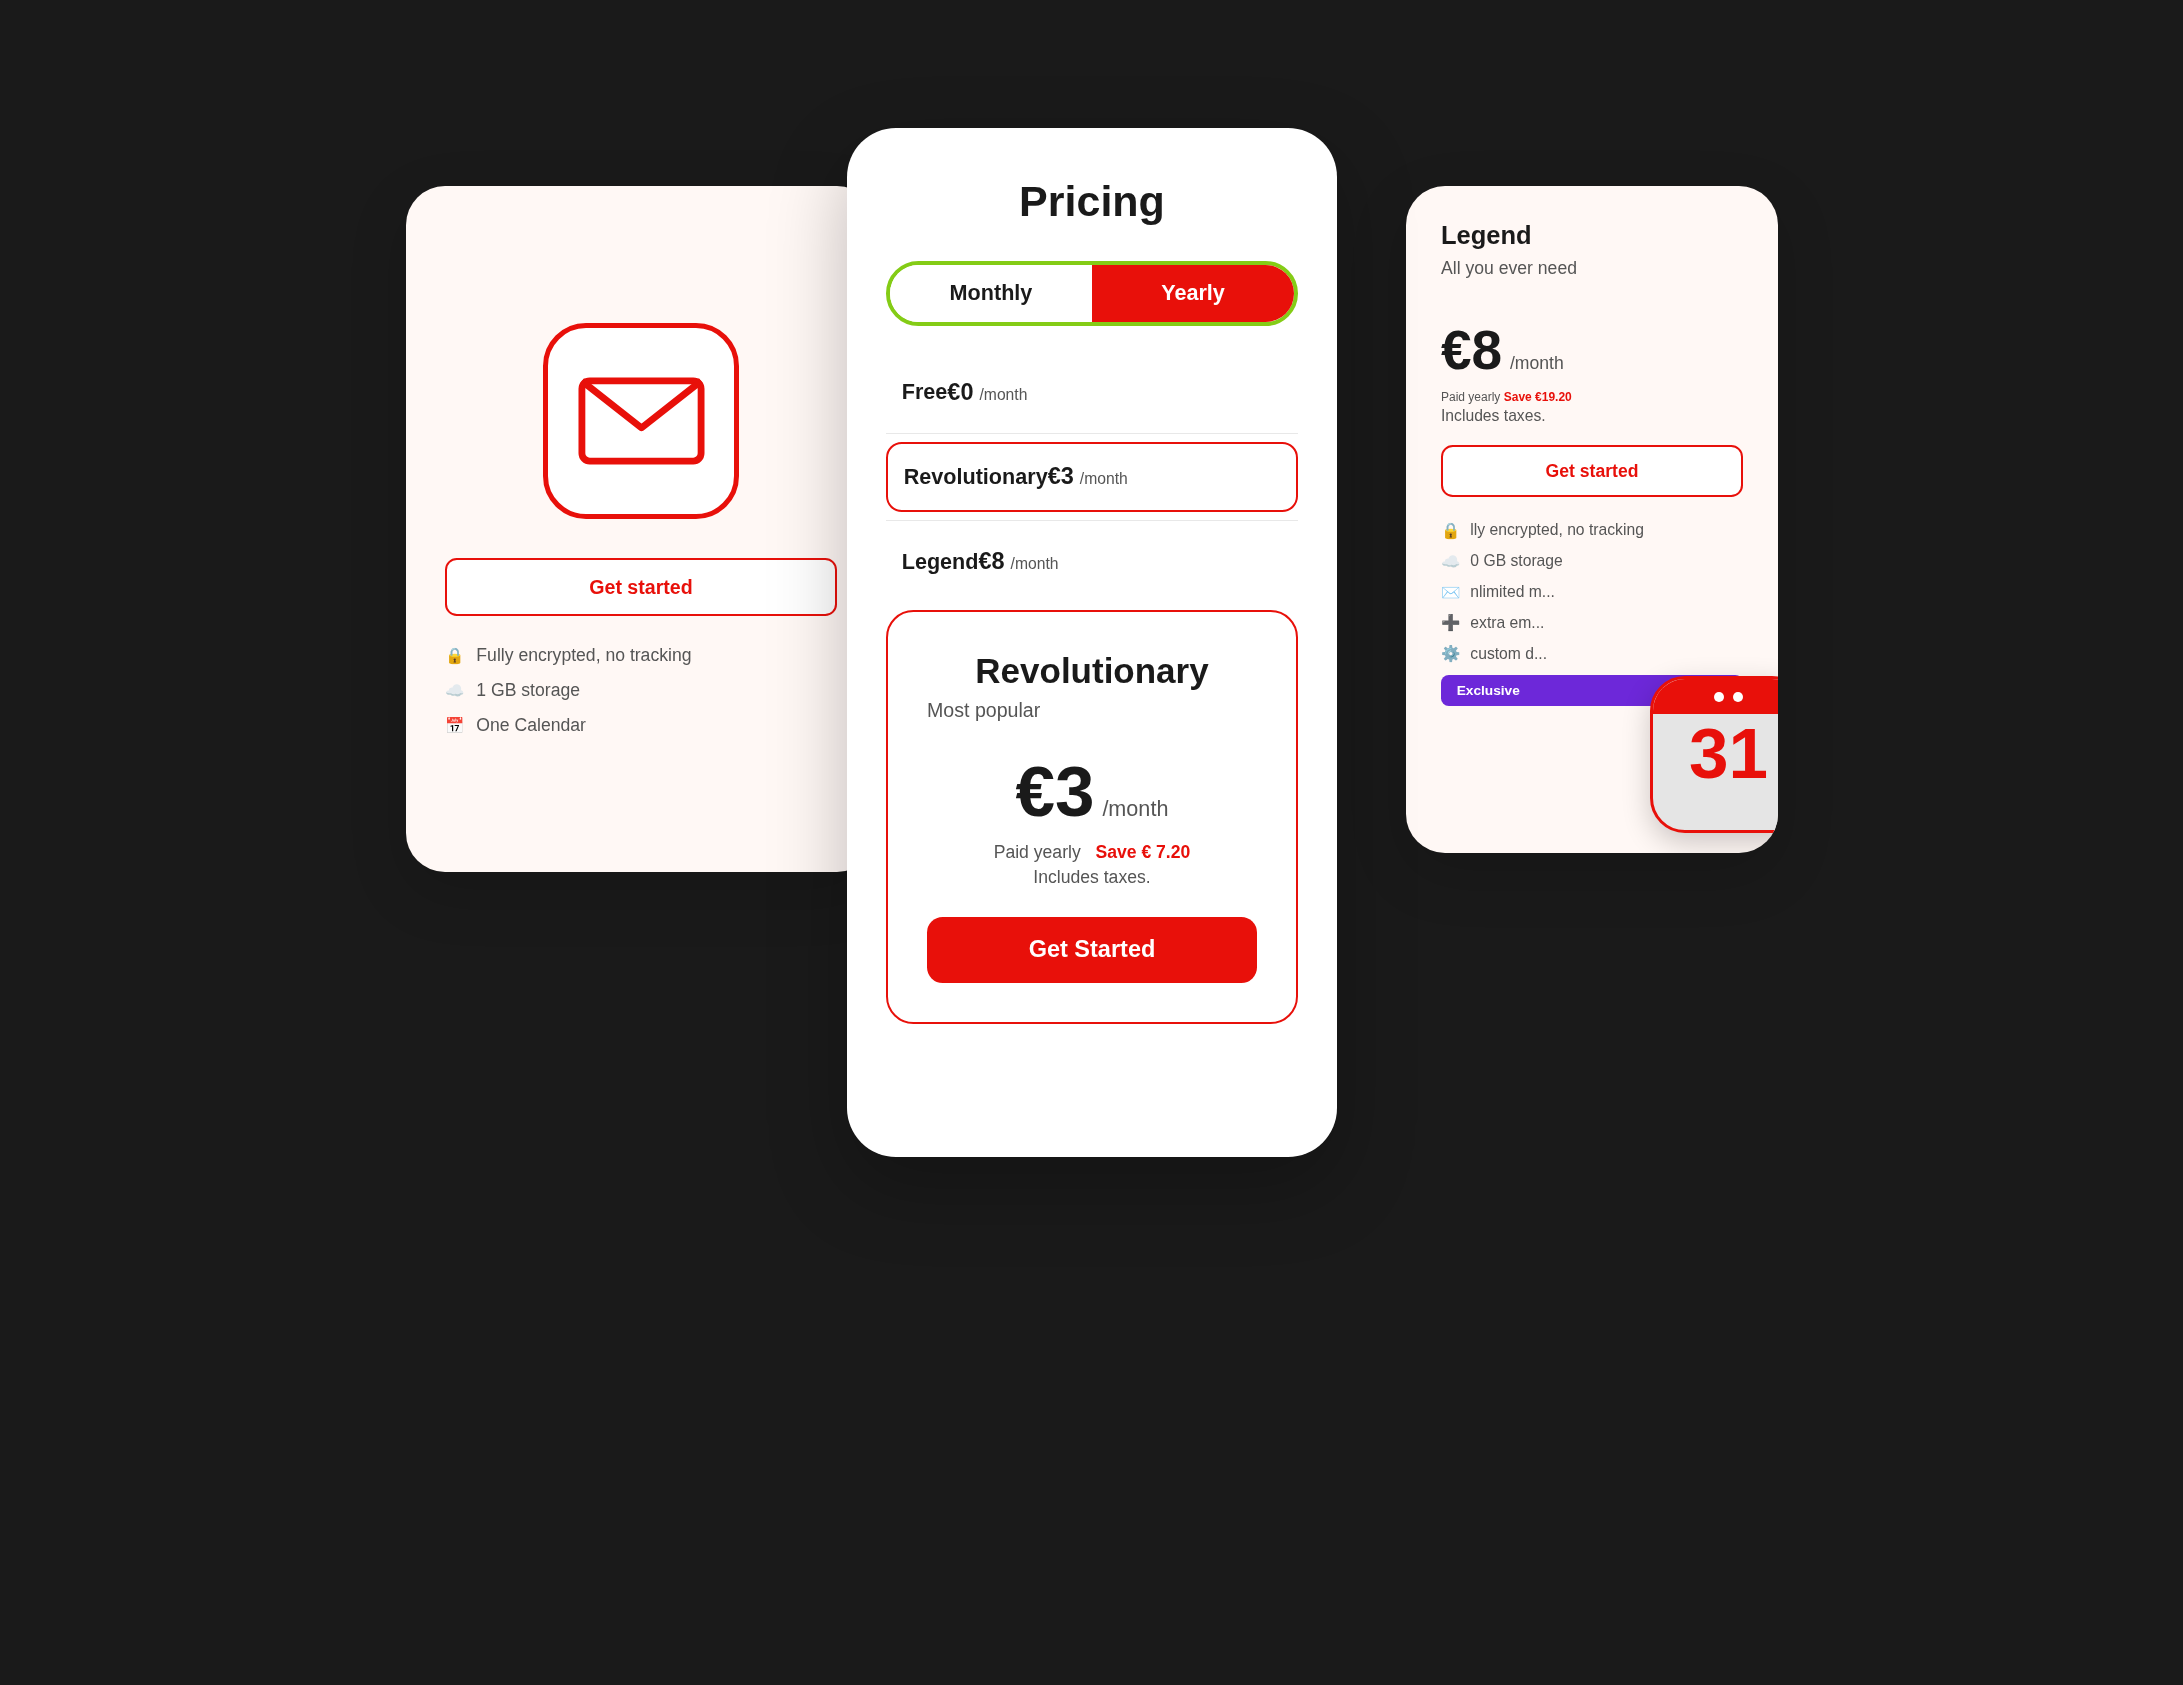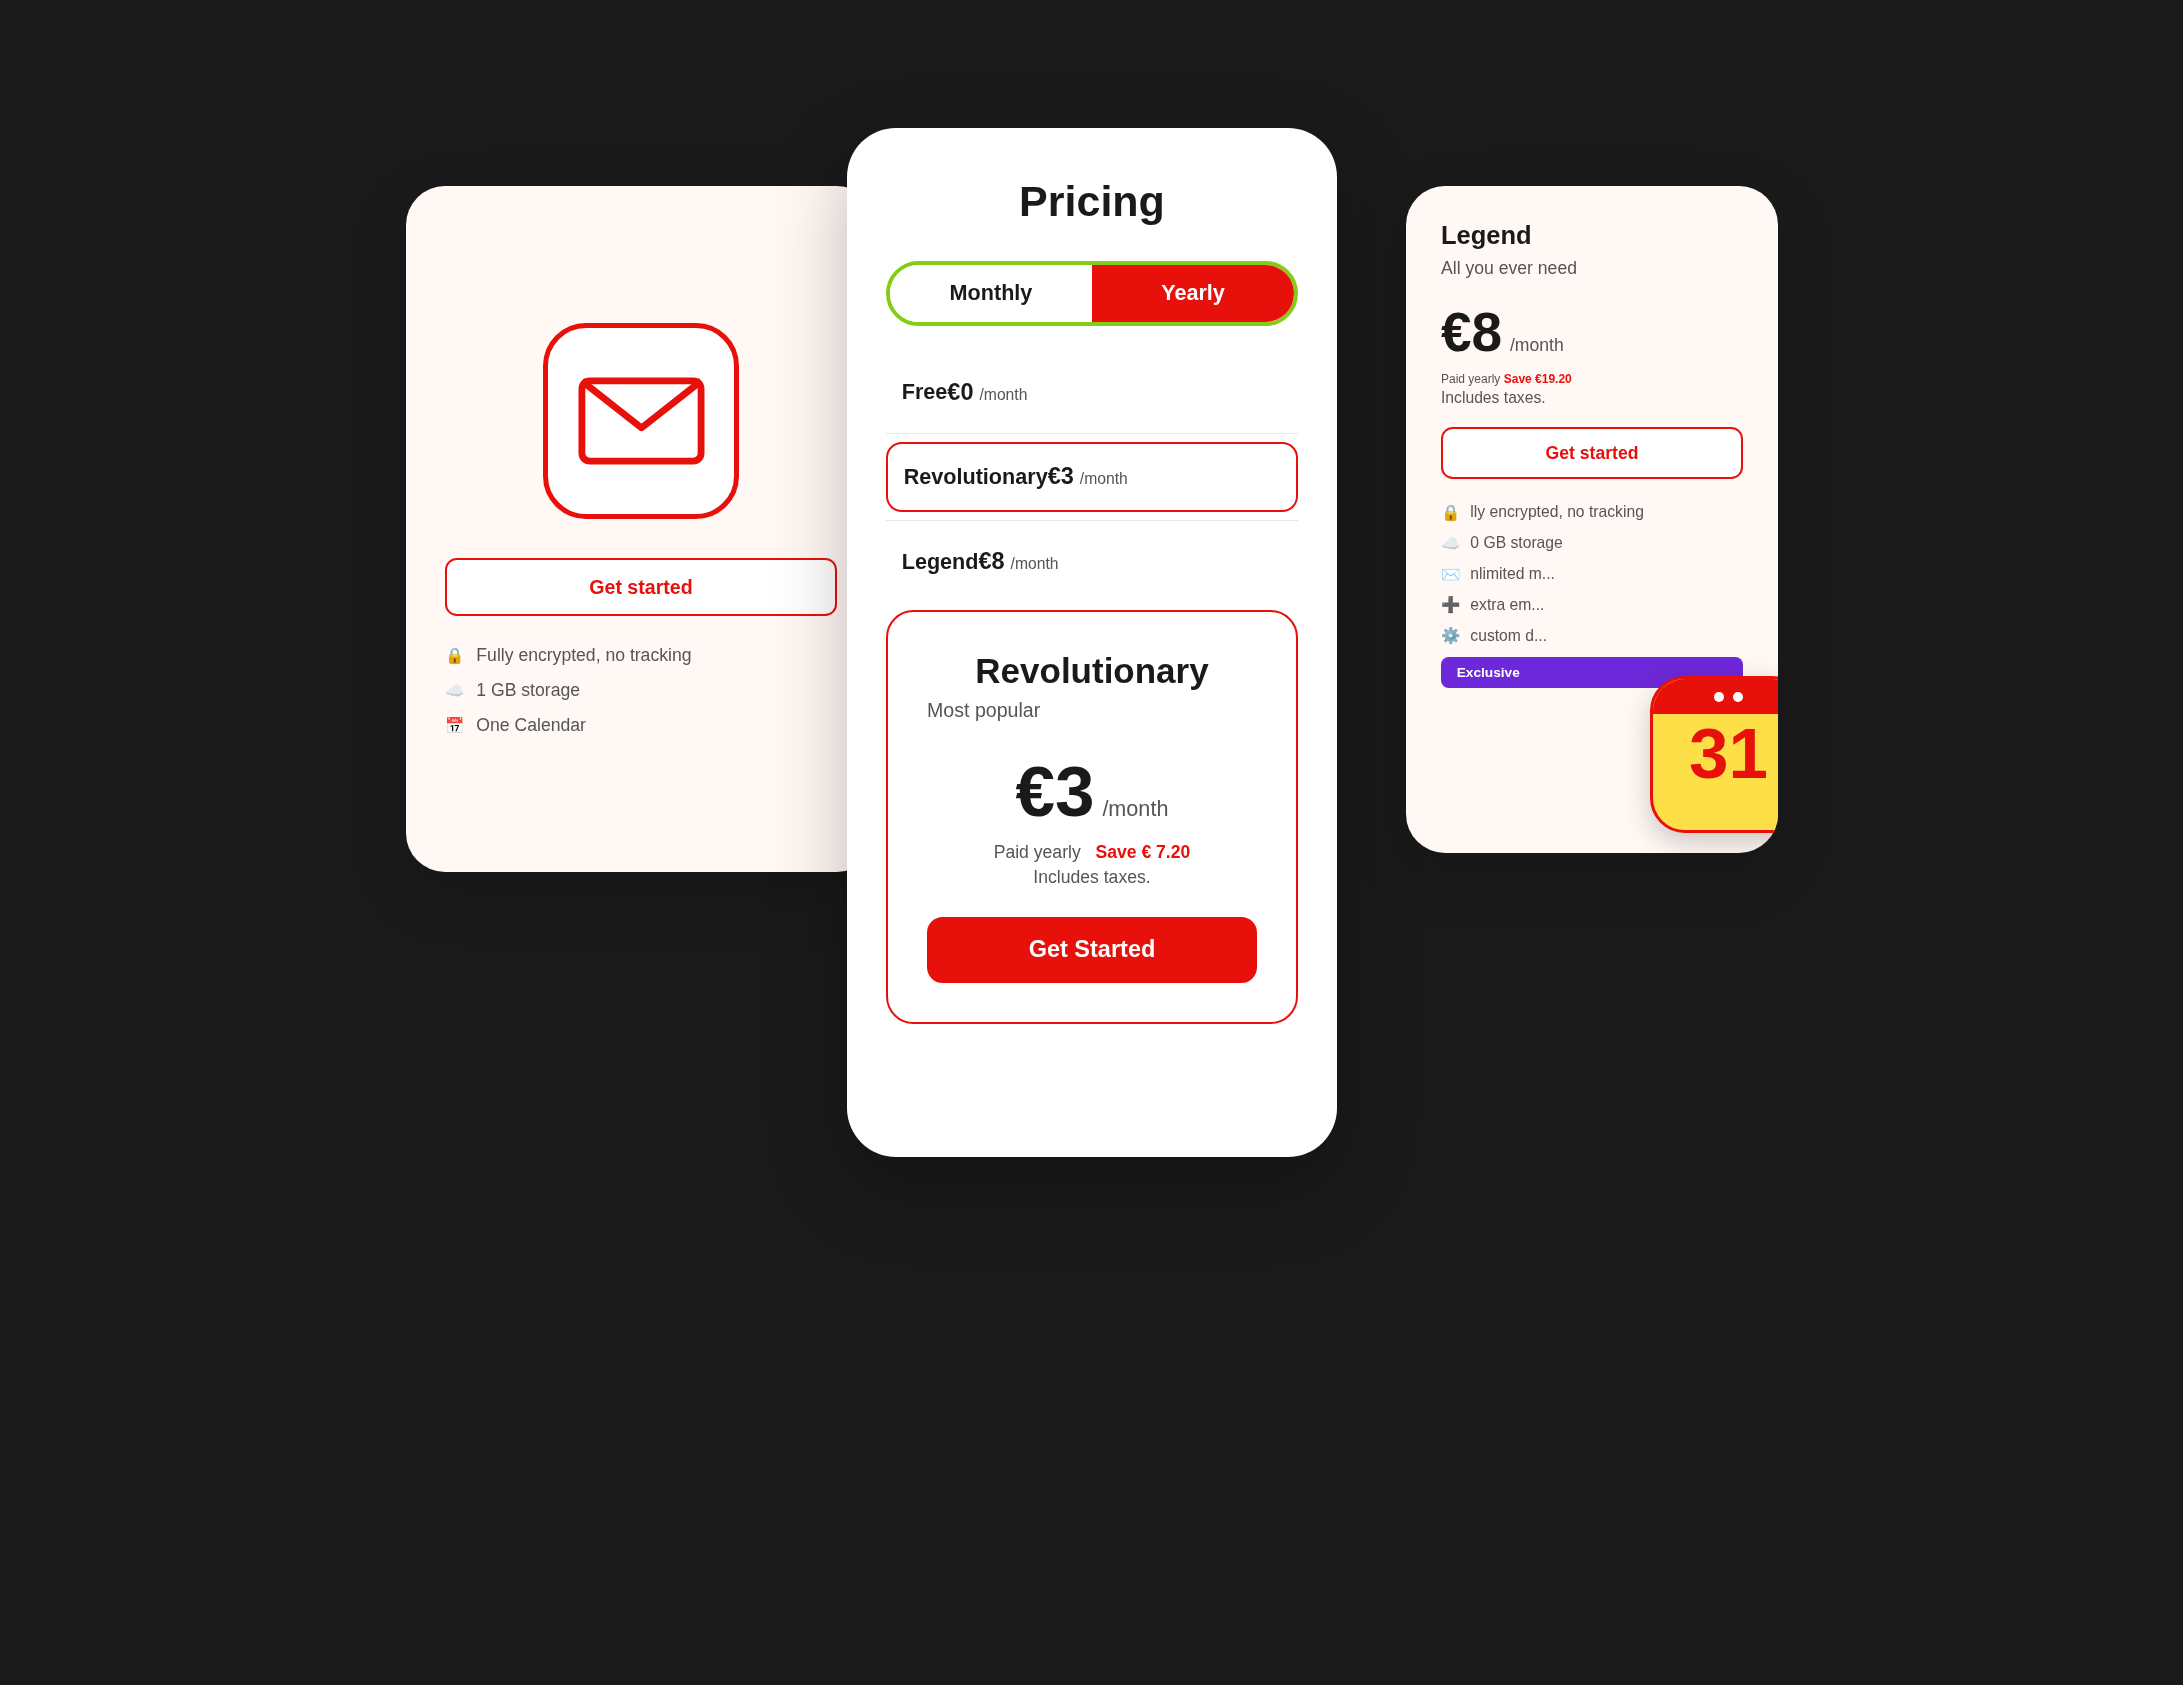--- a/index.html
+++ b/index.html
@@ -103,21 +103,21 @@
     .card-right-title {
       font-size: 25.5px;
       font-weight: 700;
       color: #1a1a1a;
       margin-bottom: 7.8px;
     }
 
     .card-right-subtitle {
       font-size: 17.6px;
       color: #555;
-      margin-bottom: 21px;
+      margin-bottom: 39px;
     }
 
     .card-right-price {
       display: flex;
       align-items: baseline;
       gap: 7.8px;
       margin-bottom: 7.8px;
     }
 
     .card-right-price-main {
@@ -184,21 +184,21 @@
       margin-top: 7.8px;
     }
 
     
     .calendar-icon-container {
       position: absolute;
       bottom: 19.6px;
       right: -29px;
       width: 157px;
       height: 157px;
-      background: #fde047;
+      background: #e5e5e5;
       border-radius: 35px;
       border: 3.9px solid #e8100a;
       display: flex;
       flex-direction: column;
       align-items: center;
       justify-content: flex-start;
       box-shadow: 0 9.8px 29px rgba(0,0,0,0.2);
       overflow: hidden;
     }
 

